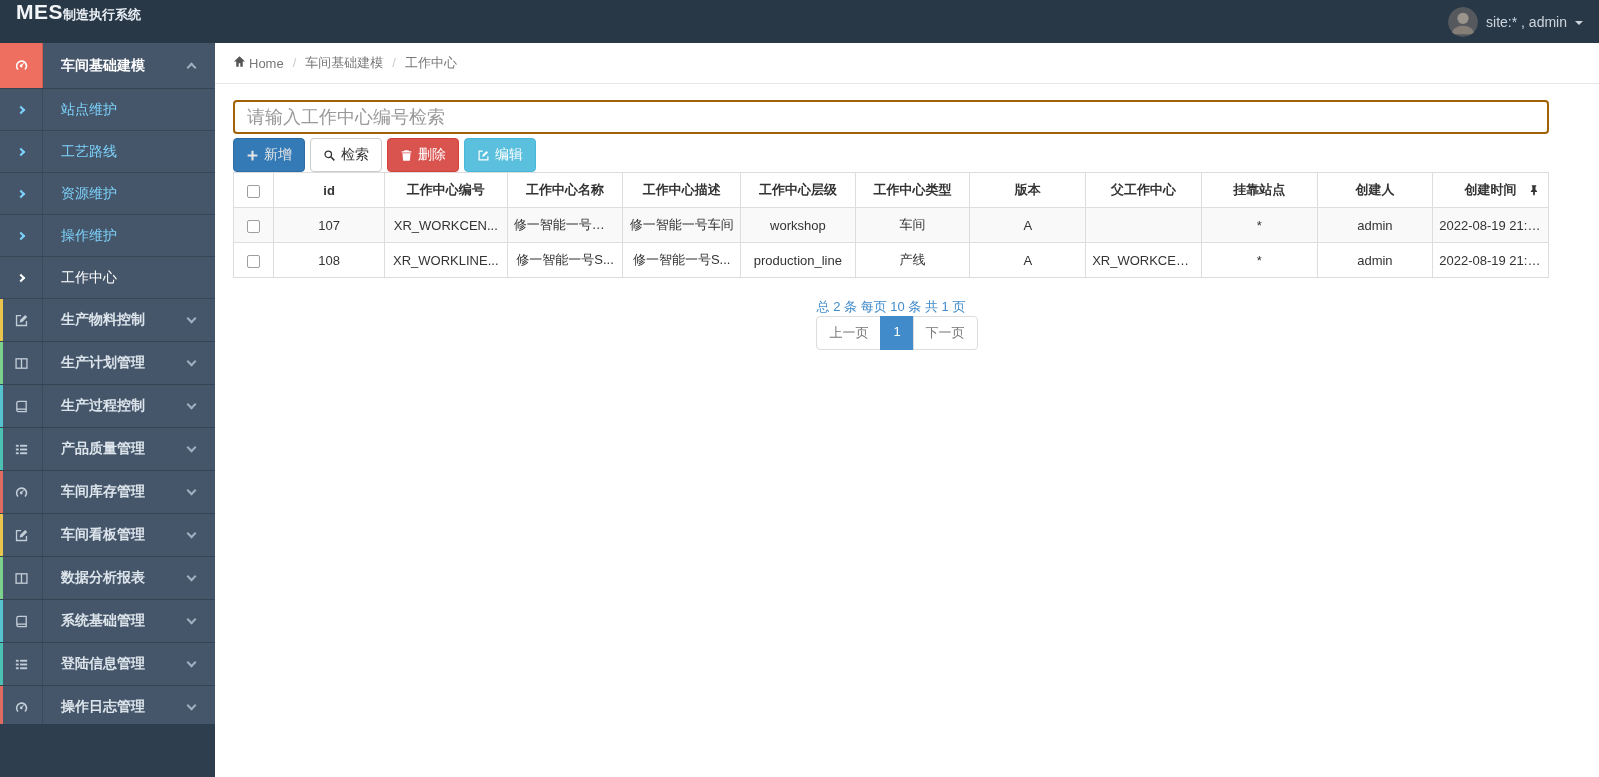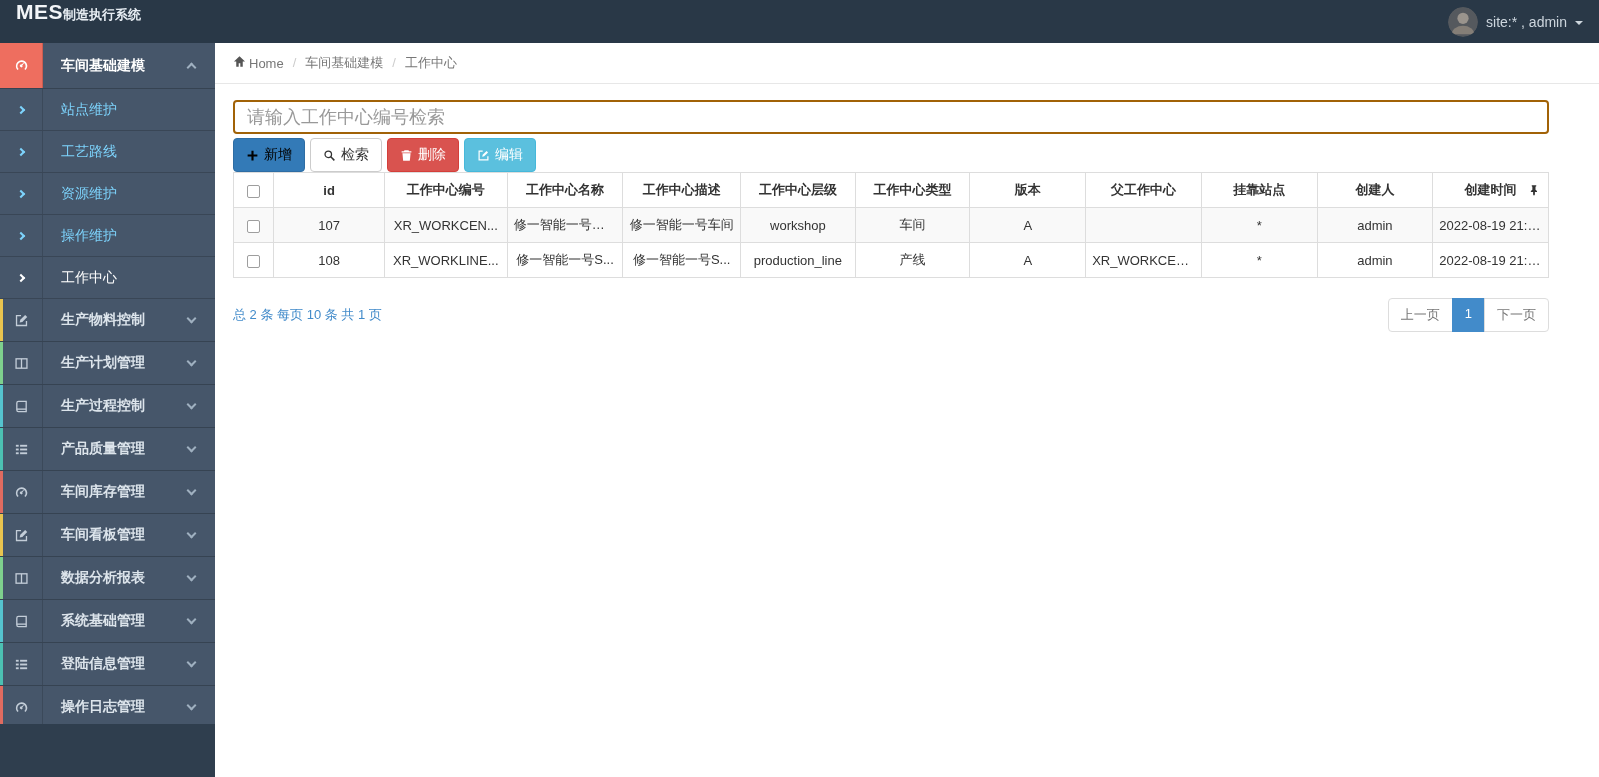--- a/index.html
+++ b/index.html
@@ -53,35 +53,35 @@
   .home-wrap { display:flex; align-items:center; gap:3px; color:#555; }
 
   .page-body { padding:16px 50px 0 18px; }
   .search-input { width:100%; height:34px; border:2px solid #a16207; border-radius:4px;
     padding:6px 12px; font-size:18px; color:#555; outline:none; font-family:inherit; }
   .search-input::placeholder { color:#999; }
 
   .toolbar { margin-top:4px; display:flex; gap:5px; }
   .btn { height:34px; padding:0 12px; border-radius:4px; font-size:14px; display:inline-flex;
     align-items:center; gap:5px; border:1px solid transparent; cursor:pointer; font-family:inherit; }
-  .btn-primary { background:#337ab7; border-color:#2e6da4; color:#000000; }
+  .btn-primary { background:#337ab7; border-color:#2e6da4; color:#e5e5e5; }
   .btn-default { background:#fff; border-color:#ccc; color:#333; }
   .btn-danger  { background:#d9534f; border-color:#d43f3a; color:#fff; }
   .btn-info    { background:#5bc0de; border-color:#46b8da; color:#fff; }
 
   .data-table { width:100%; border-collapse:collapse; font-size:13px; color:#333; table-layout:fixed; }
   .data-table th, .data-table td { border:1px solid #ddd; text-align:center; padding:8px 6px;
     white-space:nowrap; overflow:hidden; text-overflow:ellipsis; height:33px; }
   .data-table th { font-weight:bold; position:relative; background:#fff; }
   .data-table tbody tr:nth-child(odd) { background:#f9f9f9; }
   .cb { display:inline-block; width:13px; height:13px; border:1px solid #9e9e9e; border-radius:2px;
     background:#fff; vertical-align:middle; cursor:pointer; }
   .pin { position:absolute; right:8px; top:50%; transform:translateY(-50%); color:#333; display:flex; }
 
-  .table-footer { margin-top:20px; display:flex; justify-content:space-between; align-items:center; }
+  .table-footer { margin-top:20px; display:flex; justify-content:space-between; align-items:center;flex-direction:column; }
   .summary { color:#428bca; font-size:13px; cursor:pointer; }
   .pager { display:flex; }
   .page { min-width:20px; text-align:center; padding:7px 12px; font-size:13px; color:#777;
     background:#fff; border:1px solid #ddd; margin-left:-1px; cursor:pointer; }
   .page:first-child { border-radius:4px 0 0 4px; margin-left:12px; }
   .page:last-child { border-radius:0 4px 4px 0; }
   .page.active { background:#428bca; border-color:#428bca; color:#fff; }
 </style>
 </head>
 <body>

